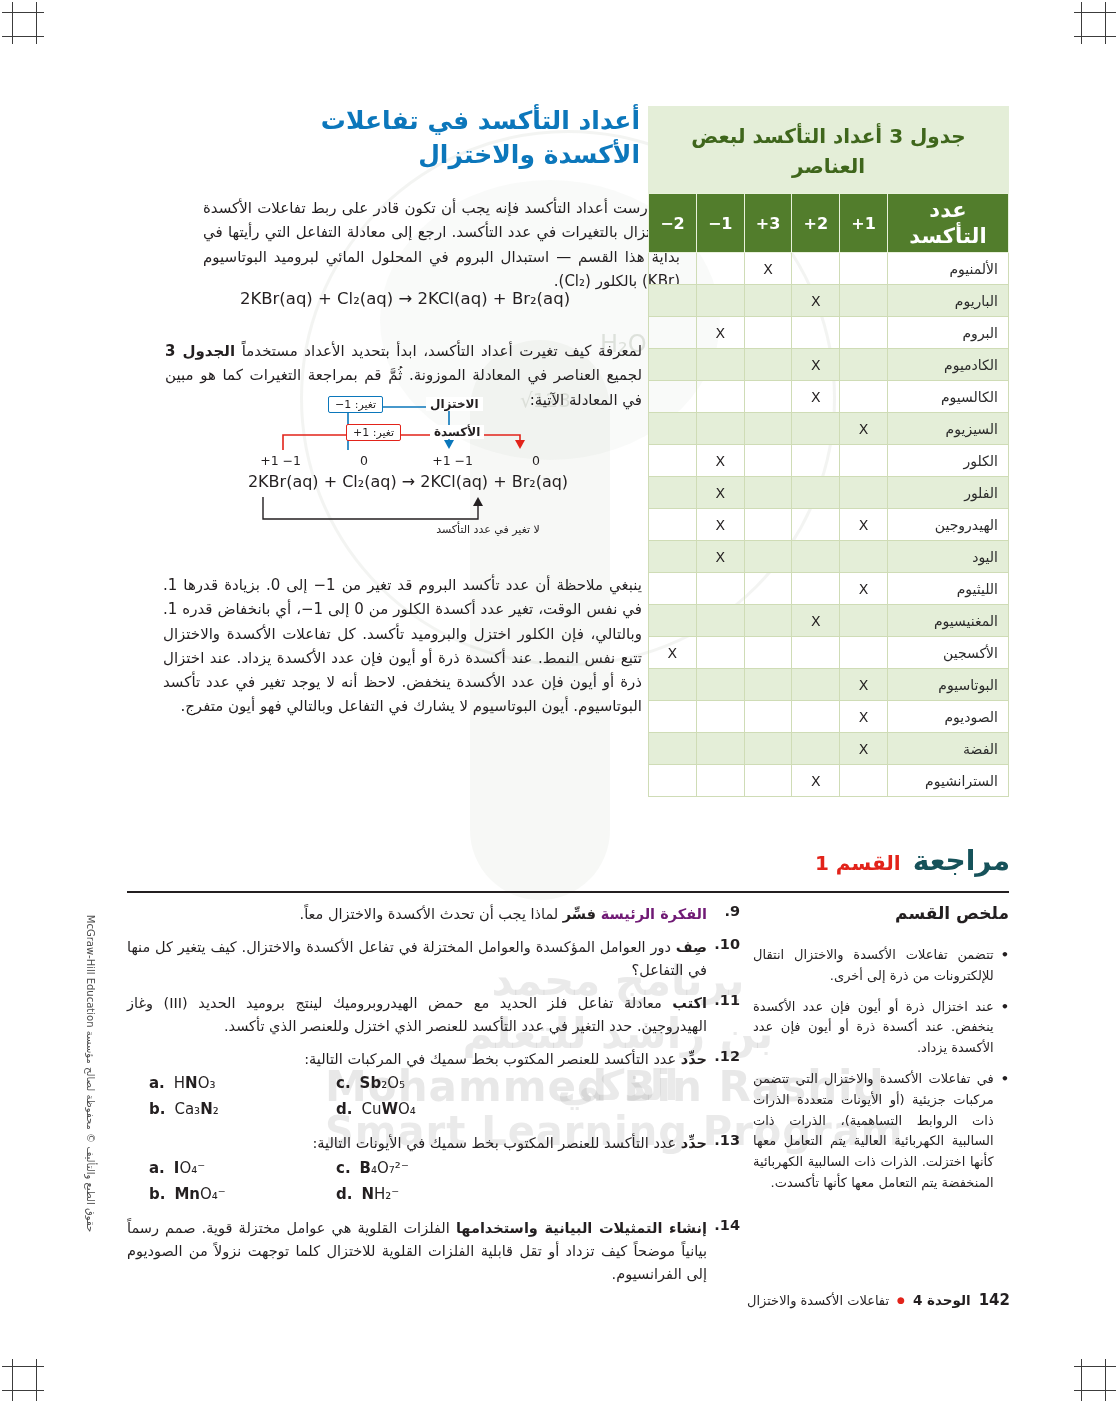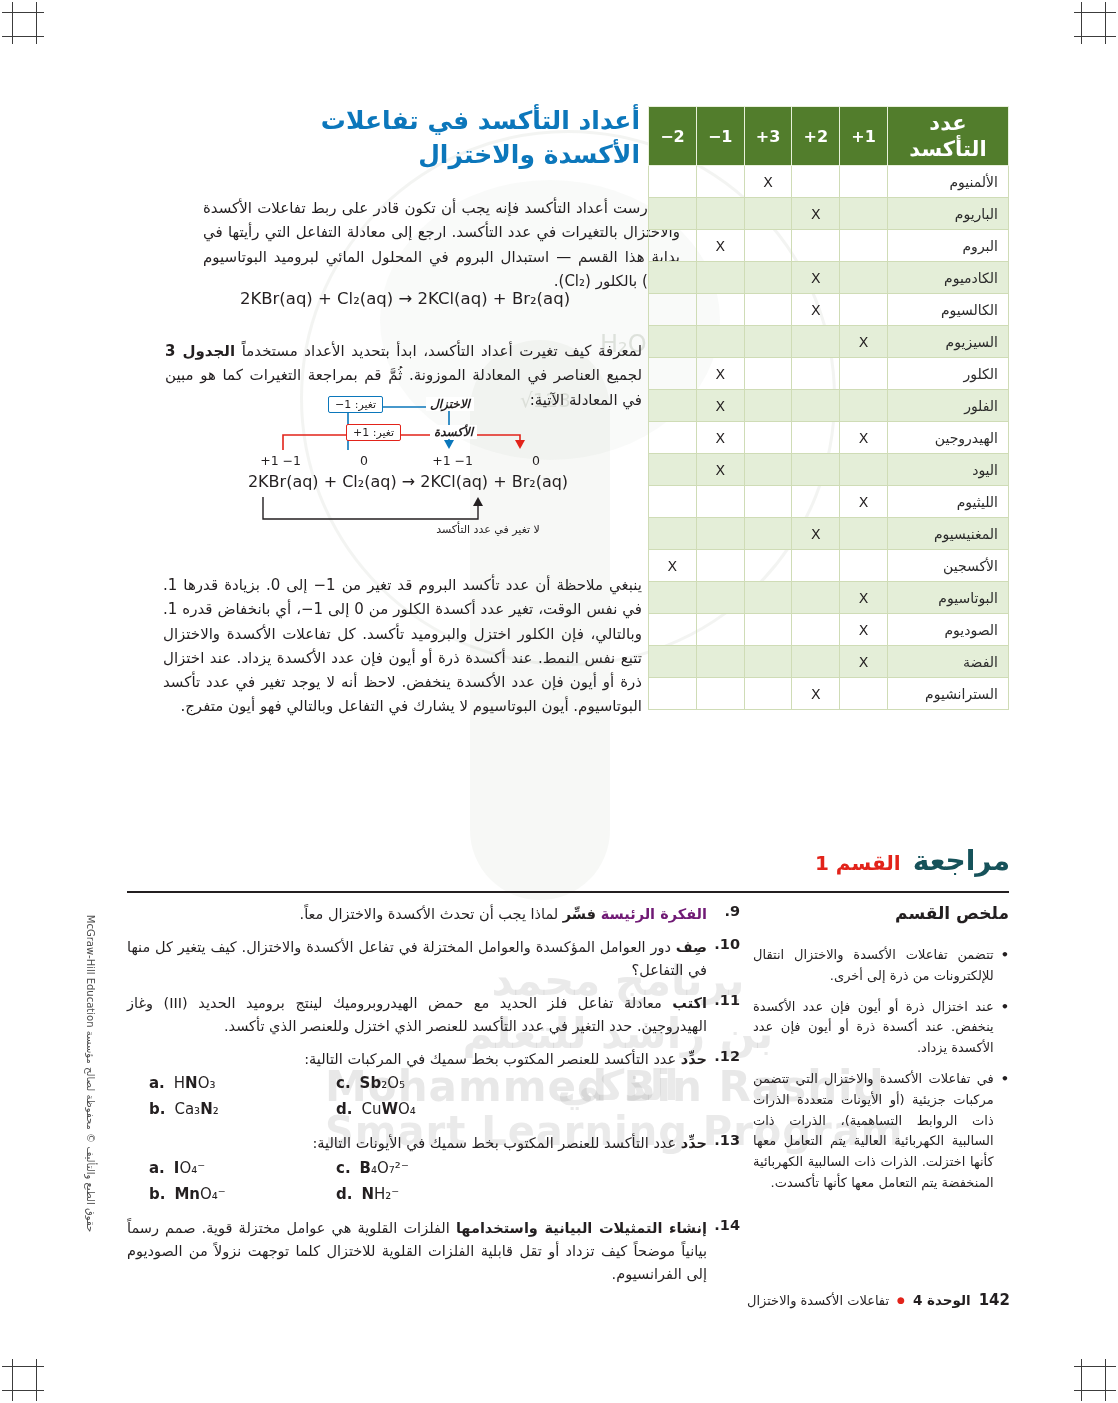--- a/index.html
+++ b/index.html
@@ -34,21 +34,21 @@
   .dg-svg { position:absolute; left:0; top:0; }
   .dg-num { position:absolute; top:60px; font-size:12.5px; direction:ltr; text-align:right; }
   .dg-n1 { left:63px;  width:60px; }
   .dg-n2 { left:150px; width:40px; }
   .dg-n3 { left:235px; width:60px; }
   .dg-n4 { left:322px; width:40px; }
   .dg-eq { position:absolute; left:0; top:79px; width:460px; text-align:center; direction:ltr; font-size:16px; }
   .dg-chg { position:absolute; font-size:11px; padding:1px 6px; background:#fff; border-radius:2px; direction:rtl; white-space:nowrap; }
   .dg-chg-red  { left:168px; top:31px; border:1.2px solid #e2231a; }
   .dg-chg-blue { left:150px; top:3px;  border:1.2px solid #0b77bb; }
-  .dg-lbl { position:absolute; font-size:12px; font-weight:bold; background:#fff; padding:0 4px; direction:rtl; white-space:nowrap;font-style:italic; }
+  .dg-lbl { position:absolute; font-size:12px; font-weight:bold; background:#fff; padding:0 4px; direction:rtl; white-space:nowrap; }
   .dg-lbl-red  { left:252px; top:32px; }
   .dg-lbl-blue { left:248px; top:4px; }
   .dg-nochange { position:absolute; left:230px; top:130px; width:160px; font-size:11px; text-align:center; direction:rtl; }
   
   .ox-wrap { position:absolute; left:648px; top:106px; width:361px; }
   .ox-title { background:#e4eed8; color:#3f661c; font-weight:bold; font-size:20px; text-align:center; padding:15px 40px 12px; line-height:1.5; direction:rtl; }
   table.ox { width:100%; border-collapse:collapse; table-layout:fixed; direction:rtl; }
   table.ox th { background:#527d2c; color:#fff; font-weight:bold; border:1px solid #e9f1dc; }
   table.ox th.num { font-size:16px; height:56px; direction:ltr; }
   table.ox th.lbl { font-size:21px; line-height:1.25; }
@@ -138,20 +138,21 @@
     <span class="dg-lbl dg-lbl-red">الأكسدة</span>
     <span class="dg-num dg-n1">+1 −1</span>
     <span class="dg-num dg-n2">0</span>
     <span class="dg-num dg-n3">+1 −1</span>
     <span class="dg-num dg-n4">0</span>
     <div class="dg-eq">2KBr(aq) + Cl₂(aq)  →  2KCl(aq) + Br₂(aq)</div>
     <div class="dg-nochange">لا تغير في عدد التأكسد</div>
   </div>
 
   <div class="ox-wrap">
+    <div class="ox-title"><b>جدول 3</b> <span>أعداد التأكسد لبعض العناصر</span></div>
     <table class="ox">
       <colgroup>
           <col style="width:121px">
           <col>
           <col>
           <col>
           <col>
           <col>
         </colgroup>
       <thead>

